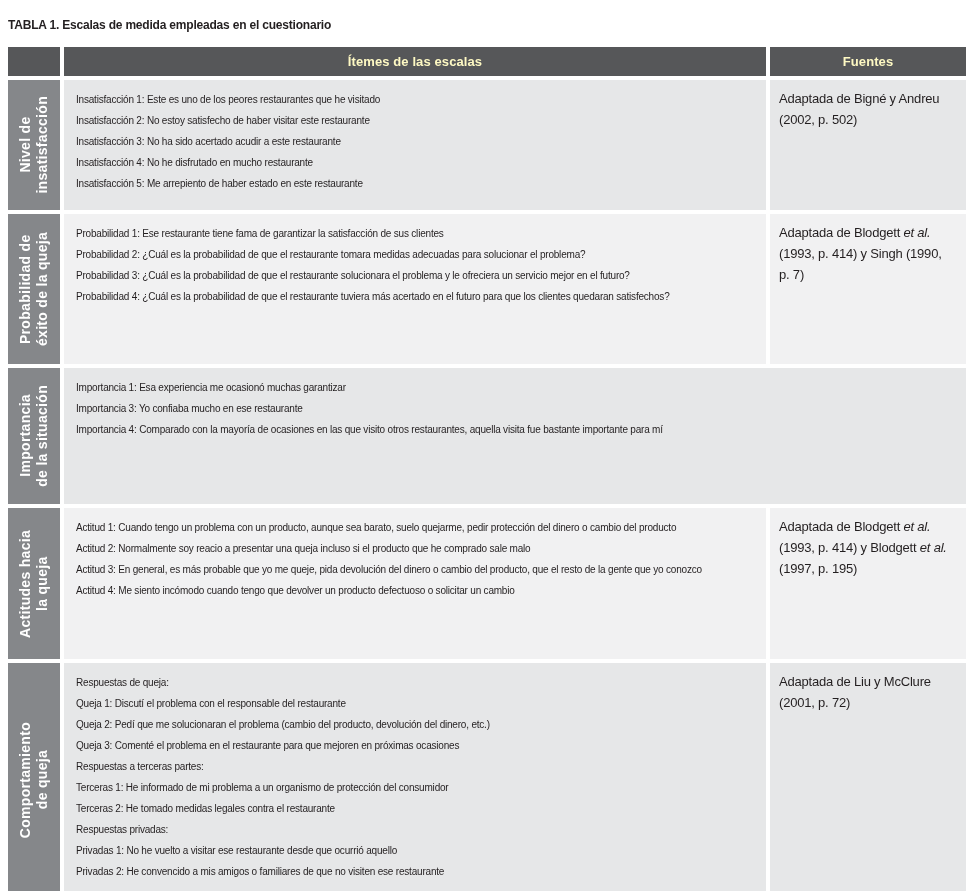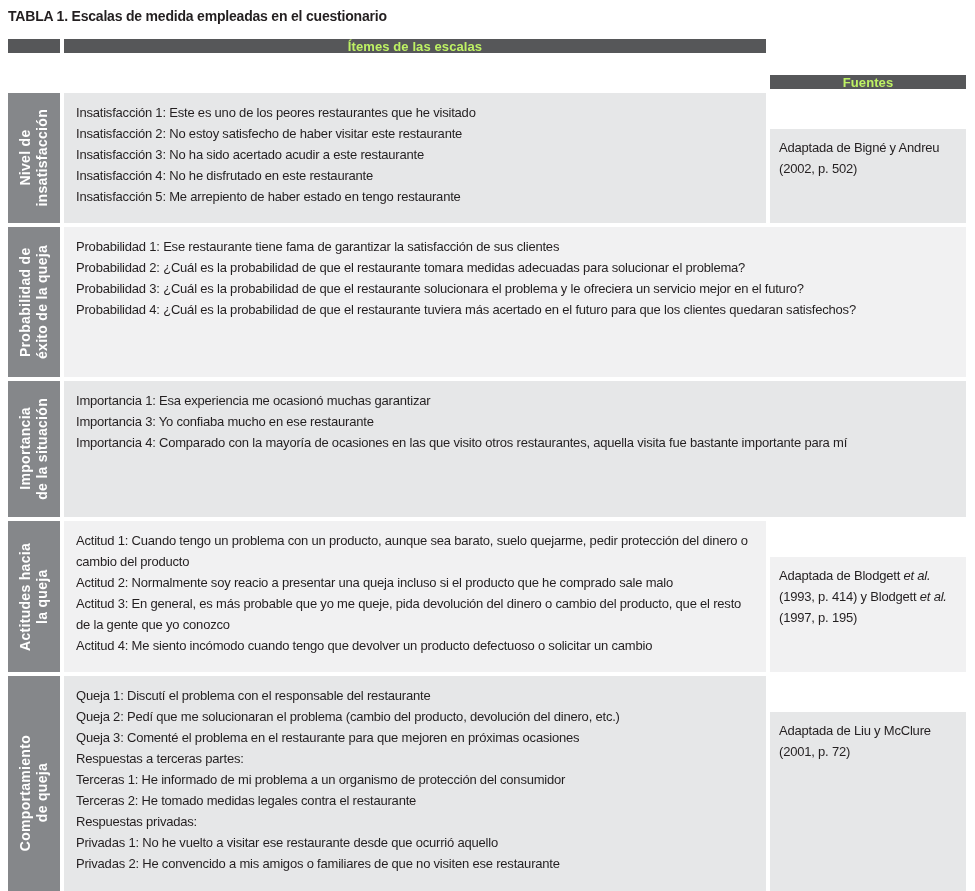--- a/index.html
+++ b/index.html
@@ -6,39 +6,39 @@
     --header-bg:#565759;
     --label-bg:#85878a;
     --row-odd-bg:#e6e7e8;
     --row-even-bg:#f1f1f2;
     --body-text:#231f20;
   }
   *{box-sizing:border-box;}
   html,body{margin:0;padding:0;width:975px;height:891px;background:#ffffff;overflow:hidden;}
   body{font-family:"Liberation Sans", sans-serif;color:var(--body-text);}
   .page{padding:6px 9px 0 8px;}
-  .table-title{font-size:14px;font-weight:bold;letter-spacing:-0.2px;margin:2px 0 15px 0;}
+  .table-title{font-size:12px;font-weight:bold;letter-spacing:-0.2px;margin:12px 0 15px 0;}
   .scales-table{width:958px;display:flex;flex-direction:column;gap:4px;}
   .row{display:flex;gap:4px;}
   .cell{min-height:100%;}
   .label-col{width:52px;flex:0 0 52px;}
   .items-col{flex:1 1 auto;}
-  .source-col{width:196px;flex:0 0 196px;margin-top:36px;}
+  .source-col{width:196px;flex:0 0 196px;}
   
-  .header-row .cell{background:var(--header-bg);color:#bef264;font-weight:bold;font-size:13px;
-      height:14px;display:flex;align-items:center;justify-content:center;letter-spacing:0.1px;}
+  .header-row .cell{background:var(--header-bg);color:#fef9c3;font-weight:bold;font-size:13px;
+      height:29px;display:flex;align-items:center;justify-content:center;letter-spacing:0.1px;}
   
   .body-row .label-cell{background:var(--label-bg);display:flex;align-items:center;justify-content:center;}
   .label-text{writing-mode:vertical-rl;transform:rotate(180deg);white-space:pre-line;
       color:#ffffff;font-weight:bold;font-size:14px;line-height:17px;text-align:center;letter-spacing:0.3px;}
   .body-row .items-cell{padding:9px 12px 8px 12px;}
   .body-row .source-cell{display:flex;align-items:flex-start;padding:8px 14px 8px 9px;}
   .body-row.odd .items-cell,.body-row.odd .source-cell{background:var(--row-odd-bg);}
   .body-row.even .items-cell,.body-row.even .source-cell{background:var(--row-even-bg);}
-  .item-line{font-size:13px;line-height:21px;letter-spacing:-0.2px;}
+  .item-line{font-size:10px;line-height:21px;letter-spacing:-0.2px;}
   .source-text{font-size:13px;line-height:21px;letter-spacing:-0.2px;}
   .source-text em{font-style:italic;}
 </style>
 </head>
 <body>
 
 <div class="page">
   <div class="table-title">TABLA 1. Escalas de medida empleadas en el cuestionario</div>
 
   <div class="scales-table">
@@ -50,39 +50,42 @@
 
   <div class="row body-row odd" style="min-height: 130px;">
     <div class="cell label-col label-cell">
       <div class="label-text">Nivel de
 insatisfacción</div>
     </div>
     <div class="cell items-col items-cell">
           <div class="item-line">Insatisfacción 1: Este es uno de los peores restaurantes que he visitado</div>
           <div class="item-line">Insatisfacción 2: No estoy satisfecho de haber visitar este restaurante</div>
           <div class="item-line">Insatisfacción 3: No ha sido acertado acudir a este restaurante</div>
-          <div class="item-line">Insatisfacción 4: No he disfrutado en este restaurante</div>
-          <div class="item-line">Insatisfacción 5: Me arrepiento de haber estado en tengo restaurante</div>
+          <div class="item-line">Insatisfacción 4: No he disfrutado en mucho restaurante</div>
+          <div class="item-line">Insatisfacción 5: Me arrepiento de haber estado en este restaurante</div>
         </div>
     <div class="cell source-col source-cell">
       <div class="source-text"><span>Adaptada de Bigné y Andreu (2002, p. 502)</span></div>
     </div>
   </div>
 
   <div class="row body-row even" style="min-height: 150px;">
     <div class="cell label-col label-cell">
       <div class="label-text">Probabilidad de
 éxito de la queja</div>
     </div>
     <div class="cell items-col items-cell">
           <div class="item-line">Probabilidad 1: Ese restaurante tiene fama de garantizar la satisfacción de sus clientes</div>
           <div class="item-line">Probabilidad 2: ¿Cuál es la probabilidad de que el restaurante tomara medidas adecuadas para solucionar el problema?</div>
           <div class="item-line">Probabilidad 3: ¿Cuál es la probabilidad de que el restaurante solucionara el problema y le ofreciera un servicio mejor en el futuro?</div>
           <div class="item-line">Probabilidad 4: ¿Cuál es la probabilidad de que el restaurante tuviera más acertado en el futuro para que los clientes quedaran satisfechos?</div>
         </div>
+    <div class="cell source-col source-cell">
+      <div class="source-text"><span>Adaptada de Blodgett </span><em>et al.</em><span> (1993, p. 414) y Singh (1990, p. 7)</span></div>
+    </div>
   </div>
 
   <div class="row body-row odd" style="min-height: 136px;">
     <div class="cell label-col label-cell">
       <div class="label-text">Importancia
 de la situación</div>
     </div>
     <div class="cell items-col items-cell">
           <div class="item-line">Importancia 1: Esa experiencia me ocasionó muchas garantizar</div>
           <div class="item-line">Importancia 3: Yo confiaba mucho en ese restaurante</div>
@@ -105,20 +108,21 @@
       <div class="source-text"><span>Adaptada de Blodgett </span><em>et al.</em><span> (1993, p. 414) y Blodgett </span><em>et al.</em><span> (1997, p. 195)</span></div>
     </div>
   </div>
 
   <div class="row body-row odd" style="min-height: 234px;">
     <div class="cell label-col label-cell">
       <div class="label-text">Comportamiento
 de queja</div>
     </div>
     <div class="cell items-col items-cell">
+          <div class="item-line">Respuestas de queja:</div>
           <div class="item-line">Queja 1: Discutí el problema con el responsable del restaurante</div>
           <div class="item-line">Queja 2: Pedí que me solucionaran el problema (cambio del producto, devolución del dinero, etc.)</div>
           <div class="item-line">Queja 3: Comenté el problema en el restaurante para que mejoren en próximas ocasiones</div>
           <div class="item-line">Respuestas a terceras partes:</div>
           <div class="item-line">Terceras 1: He informado de mi problema a un organismo de protección del consumidor</div>
           <div class="item-line">Terceras 2: He tomado medidas legales contra el restaurante</div>
           <div class="item-line">Respuestas privadas:</div>
           <div class="item-line">Privadas 1: No he vuelto a visitar ese restaurante desde que ocurrió aquello</div>
           <div class="item-line">Privadas 2: He convencido a mis amigos o familiares de que no visiten ese restaurante</div>
         </div>

